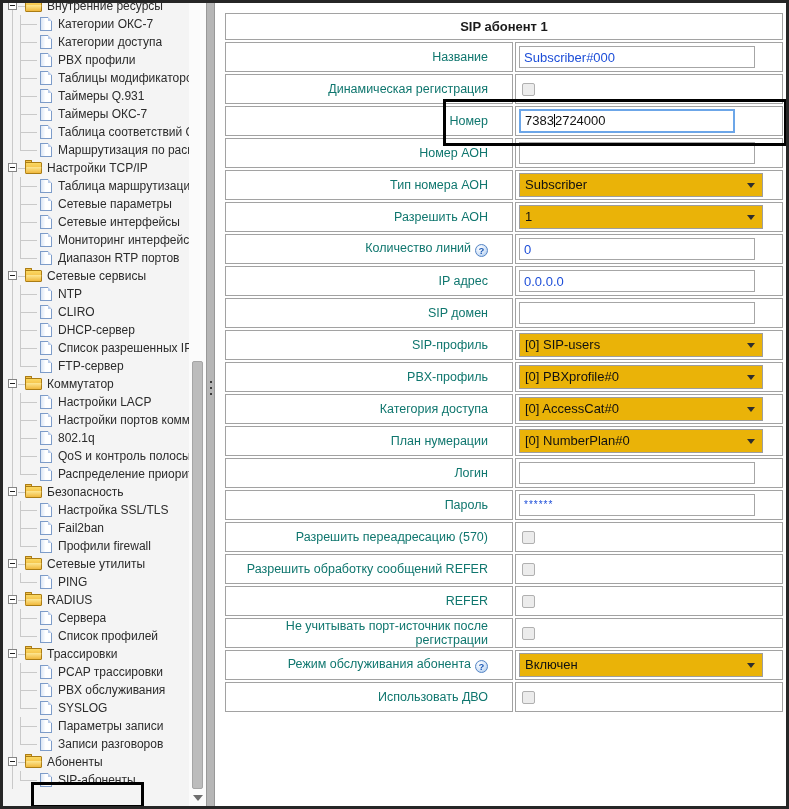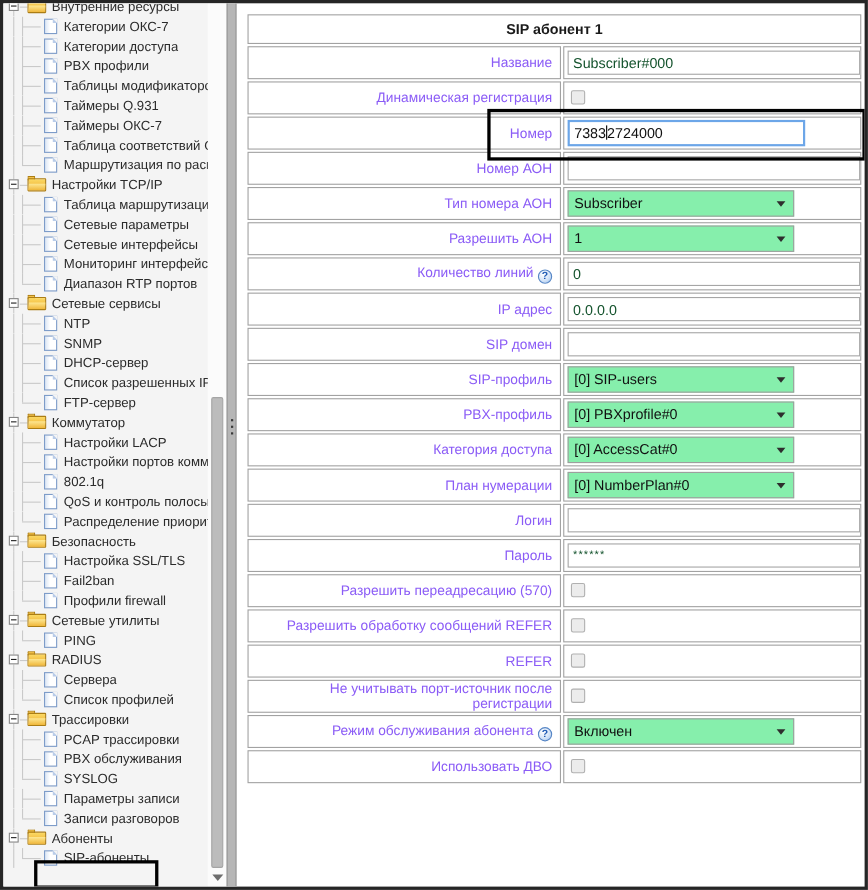--- a/index.html
+++ b/index.html
@@ -59,35 +59,35 @@
     border-left: 5px solid transparent; border-right: 5px solid transparent; border-top: 6px solid #6e6e6e; }
   .splitter { position: absolute; left: 203px; top: 0; width: 9px; height: 803px;
     background: #b6b6b6; border-left: 1px solid #989898; border-right: 1px solid #989898; }
   .grip { position: absolute; left: 3px; width: 2px; height: 2px; background: #3a3a3a; }
   
   .panel { position: absolute; left: 220px; top: 8px; width: 562px; }
   table.ft { width: 562px; border-collapse: separate; border-spacing: 2px; }
   table.ft td { border: 1px solid #a2a2a2; background: #ffffff; vertical-align: middle; margin-left: 47px; }
   td.hdr { height: 27px; background: #c3c3c3; border-color: #8f8f8f;
     text-align: center; font-size: 13px; font-weight: bold; color: #1a1a1a; }
-  td.lbl { width: 288px; height: 30px; text-align: right; padding-right: 7px;
-    font-size: 12.5px; color: #8b5cf6; }
+  td.lbl { width: 288px; height: 30px; text-align: right; padding-right: 24px;
+    font-size: 12.5px; color: #0f766e; }
   td.ctl { height: 30px; padding-left: 3px; }
   input.tin {
-    width: 266px; height: 22px; border: 1px solid #a6a6a6; padding: 1px 4px;
-    font-family: "Liberation Sans", sans-serif; font-size: 13px; color: #14532d; background: #fff;
+    width: 236px; height: 22px; border: 1px solid #a6a6a6; padding: 1px 4px;
+    font-family: "Liberation Sans", sans-serif; font-size: 13px; color: #1d4ed8; background: #fff;
   }
   input.pwd { font-size: 10px; letter-spacing: 1px; padding-top: 0; }
   .finput {
     width: 216px; height: 24px; border: 2px solid #6ca6e8; background: #fff;
     font-size: 13px; color: #111; line-height: 20px; padding: 0 4px; display: inline-block;
   }
   .caret { display: inline-block; width: 1px; height: 13px; background: #000; vertical-align: -2px; }
   .select {
-    position: relative; width: 206px; height: 24px; border: 1px solid #9e9e9e; background: #86efac;
+    position: relative; width: 244px; height: 24px; border: 1px solid #9e9e9e; background: #eab308;
     font-size: 13px; color: #111; line-height: 22px; padding-left: 5px;
   }
   .sel-arrow { position: absolute; right: 7px; top: 9px; width: 0; height: 0;
     border-left: 4px solid transparent; border-right: 4px solid transparent; border-top: 5px solid #2e2e2e; }
   .cb { display: inline-block; width: 13px; height: 13px; margin-left: 3px;
     background: #ececec; border: 1px solid #b0b0b0; border-radius: 2px; vertical-align: middle; }
   .help { display: inline-block; width: 13px; height: 13px; margin-left: 4px; border-radius: 50%;
     background: radial-gradient(circle at 35% 30%, #ffffff, #d4e4f8 55%, #9dc0ea);
     border: 1px solid #5585c5; color: #1f5bb5; font-size: 9.5px; font-weight: bold;
     line-height: 12px; text-align: center; vertical-align: -2px; }
@@ -338,21 +338,21 @@
         <span class="spine">
           <span class="vline"></span>
         </span>
         <span class="conn">
           <span class="cv"></span>
           <span class="ch"></span>
         </span>
         <span class="doc-icon">
           <span class="fold"></span>
         </span>
-        <span class="tlabel">SNMP</span>
+        <span class="tlabel">CLIRO</span>
       </div>
       <div class="trow leaf">
         <span class="spine">
           <span class="vline"></span>
         </span>
         <span class="conn">
           <span class="cv"></span>
           <span class="ch"></span>
         </span>
         <span class="doc-icon">

